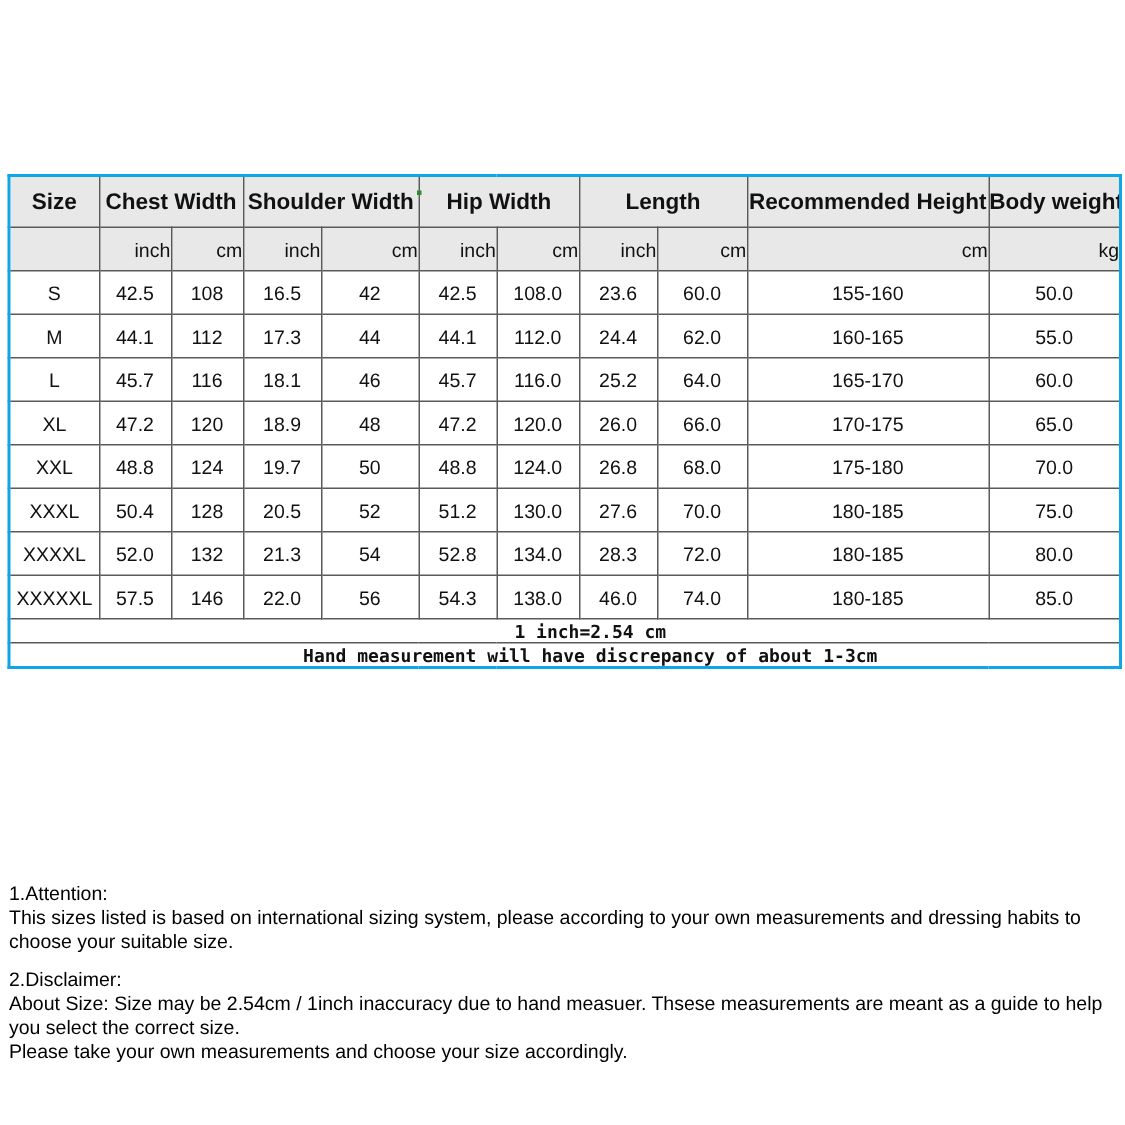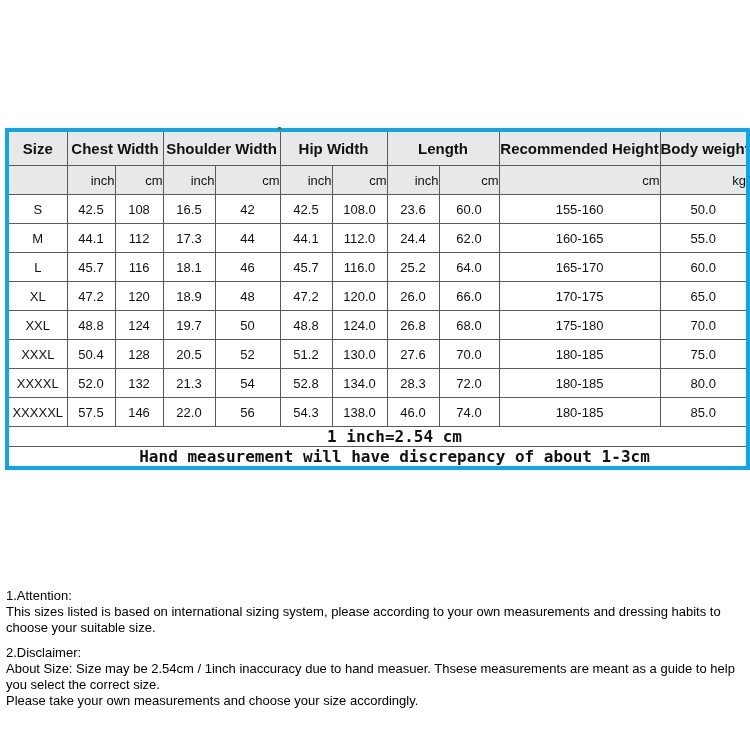--- a/index.html
+++ b/index.html
@@ -6,25 +6,25 @@
   body{
     width:750px;height:750px;
     background:#ffffff;
     position:relative;
     font-family:"Liberation Sans", sans-serif;
     color:#111111;
     overflow:hidden;
   }
   .size-table{
     position:absolute;
-    left:5px;top:128px;
+    left:5px;top:116px;
     width:741px;
     border-collapse:collapse;
     table-layout:fixed;
-    border:4px solid #0ea5e9;
+    border:2px solid #0ea5e9;
   }
   .size-table th,.size-table td{
     border:1px solid #5a5a5a;
     text-align:center;
     vertical-align:middle;
     padding:0;
     overflow:hidden;
     white-space:nowrap;
   }
   .size-table th{
@@ -41,21 +41,21 @@
   }
   .size-table td{
     background:#ffffff;
     font-size:13px;
     font-weight:normal;
     height:28px;
   }
   .size-table td.note-row{
     height:15px;
     font-family:"DejaVu Sans Mono", monospace;
-    font-size:16px;
+    font-size:12px;
     font-weight:bold;
     padding-left:34px;
   }
   .green-dot{
     position:absolute;
     left:278px;top:127px;
     width:3px;height:3px;
     background:#2e8b2e;
   }
   .footnotes{

